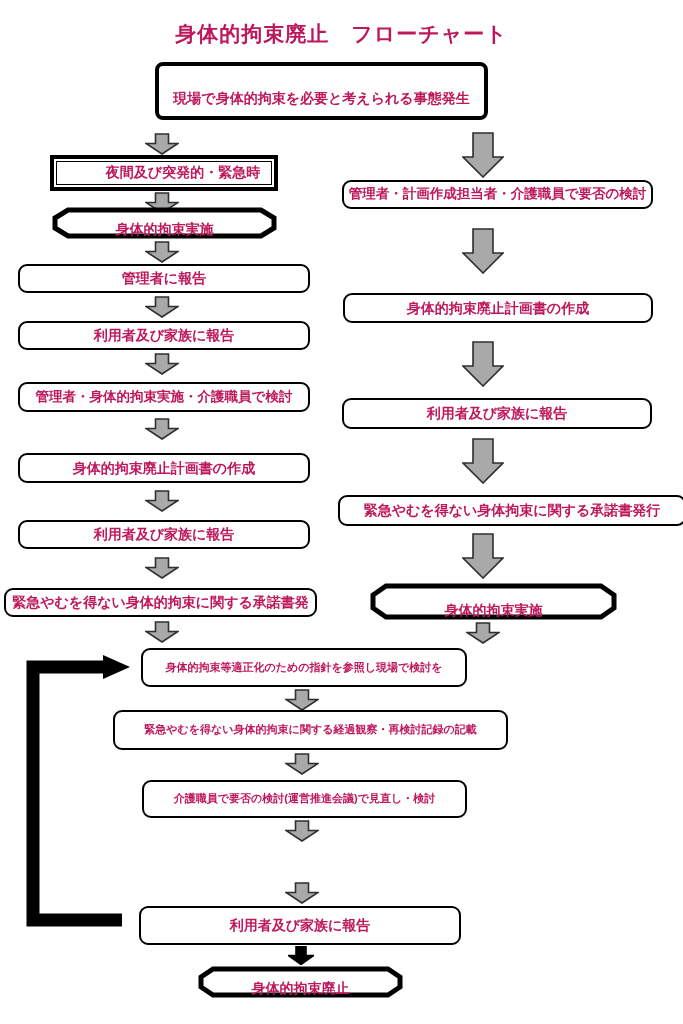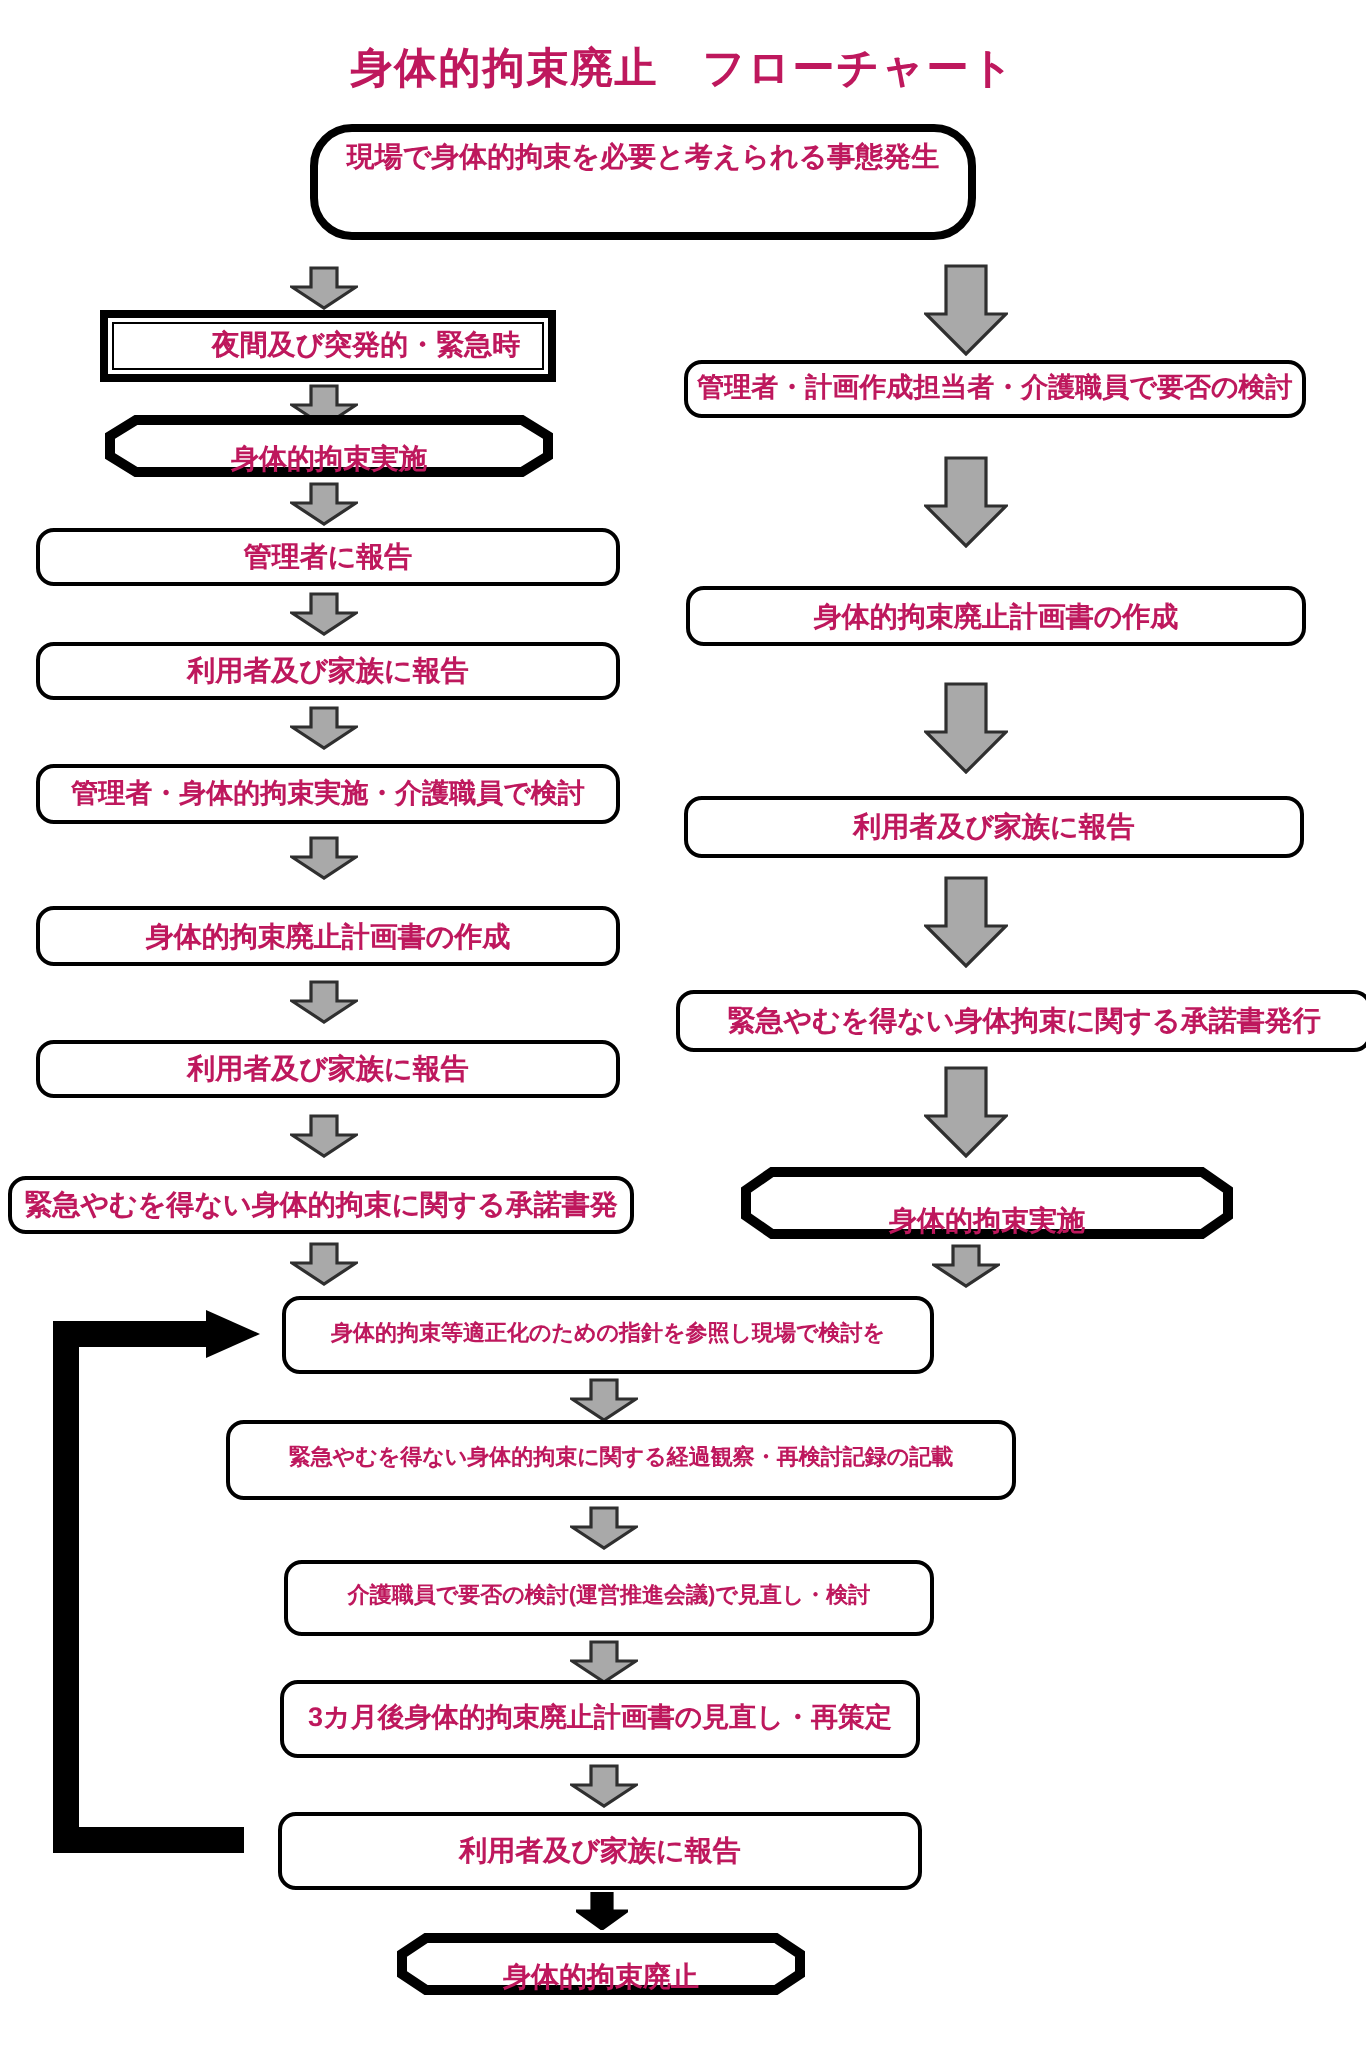--- a/index.html
+++ b/index.html
@@ -5,21 +5,21 @@
   html,body{margin:0;padding:0;background:#ffffff;}
   #page{position:relative;width:683px;height:1024px;background:#ffffff;overflow:hidden;
         font-family:"Liberation Sans",sans-serif;color:#be185d;}
   .title{position:absolute;top:20px;left:0;width:683px;text-align:center;
          font-size:21px;font-weight:bold;letter-spacing:1px;}
   .box{position:absolute;background:#fff;border:2px solid #000;border-radius:9px;
        display:flex;align-items:center;justify-content:center;text-align:center;
        font-weight:bold;font-size:14px;line-height:1.2;box-sizing:border-box;}
   .box.f13{font-size:11px;}
   .box.f135{font-size:13.5px;}
-  .start{border-width:4px;border-radius:21px;align-items:flex-start;padding-top:4px;}
+  .start{border-width:4px;border-radius:8px;align-items:flex-start;padding-top:24px;}
   .dbox{position:absolute;background:#fff;border:1px solid #000;outline:4px solid #000;
         outline-offset:2px;border-radius:0;display:flex;align-items:center;justify-content:center;
         font-weight:bold;font-size:14px;box-sizing:border-box;}
   .oct{position:absolute;display:flex;align-items:flex-end;justify-content:center;}
   .oct svg{position:absolute;inset:0;}
   .oct span{position:relative;z-index:1;font-weight:bold;font-size:14px;}
   .ar{position:absolute;}
   .ar polygon{stroke:#2f2f2f;stroke-width:1.6;}
   .ar.blk polygon{stroke:#000;}
   .loop{position:absolute;left:18px;top:650px;}
@@ -141,21 +141,20 @@
   <svg class="ar" style="left:285px;top:753px;" width="34" height="22" viewBox="0 0 34 22">
     <polygon points="10.5,1 23.5,1 23.5,10.5 33,10.5 17,21 1,10.5 10.5,10.5" fill="#a9a9a9"></polygon>
   </svg>
 
   <div class="box f13" style="left:142px;top:780px;width:325px;height:38px;">介護職員で要否の検討(運営推進会議)で見直し・検討</div>
 
   <svg class="ar" style="left:285px;top:820px;" width="34" height="22" viewBox="0 0 34 22">
     <polygon points="10.5,1 23.5,1 23.5,10.5 33,10.5 17,21 1,10.5 10.5,10.5" fill="#a9a9a9"></polygon>
   </svg>
 
-  <div class="box f135" style="left:140px;top:840px;width:320px;height:39px;">3カ月後身体的拘束廃止計画書の見直し・再策定</div>
 
   <svg class="ar" style="left:285px;top:882px;" width="34" height="22" viewBox="0 0 34 22">
     <polygon points="10.5,1 23.5,1 23.5,10.5 33,10.5 17,21 1,10.5 10.5,10.5" fill="#a9a9a9"></polygon>
   </svg>
 
   <div class="box" style="left:139px;top:906px;width:322px;height:39px;">利用者及び家族に報告</div>
 
   <svg class="ar blk" style="left:288px;top:946px;" width="26" height="19" viewBox="0 0 26 19">
     <polygon points="8,0.5 18,0.5 18,9.5 25.5,9.5 13,18.5 0.5,9.5 8,9.5" fill="#000000"></polygon>
   </svg>

